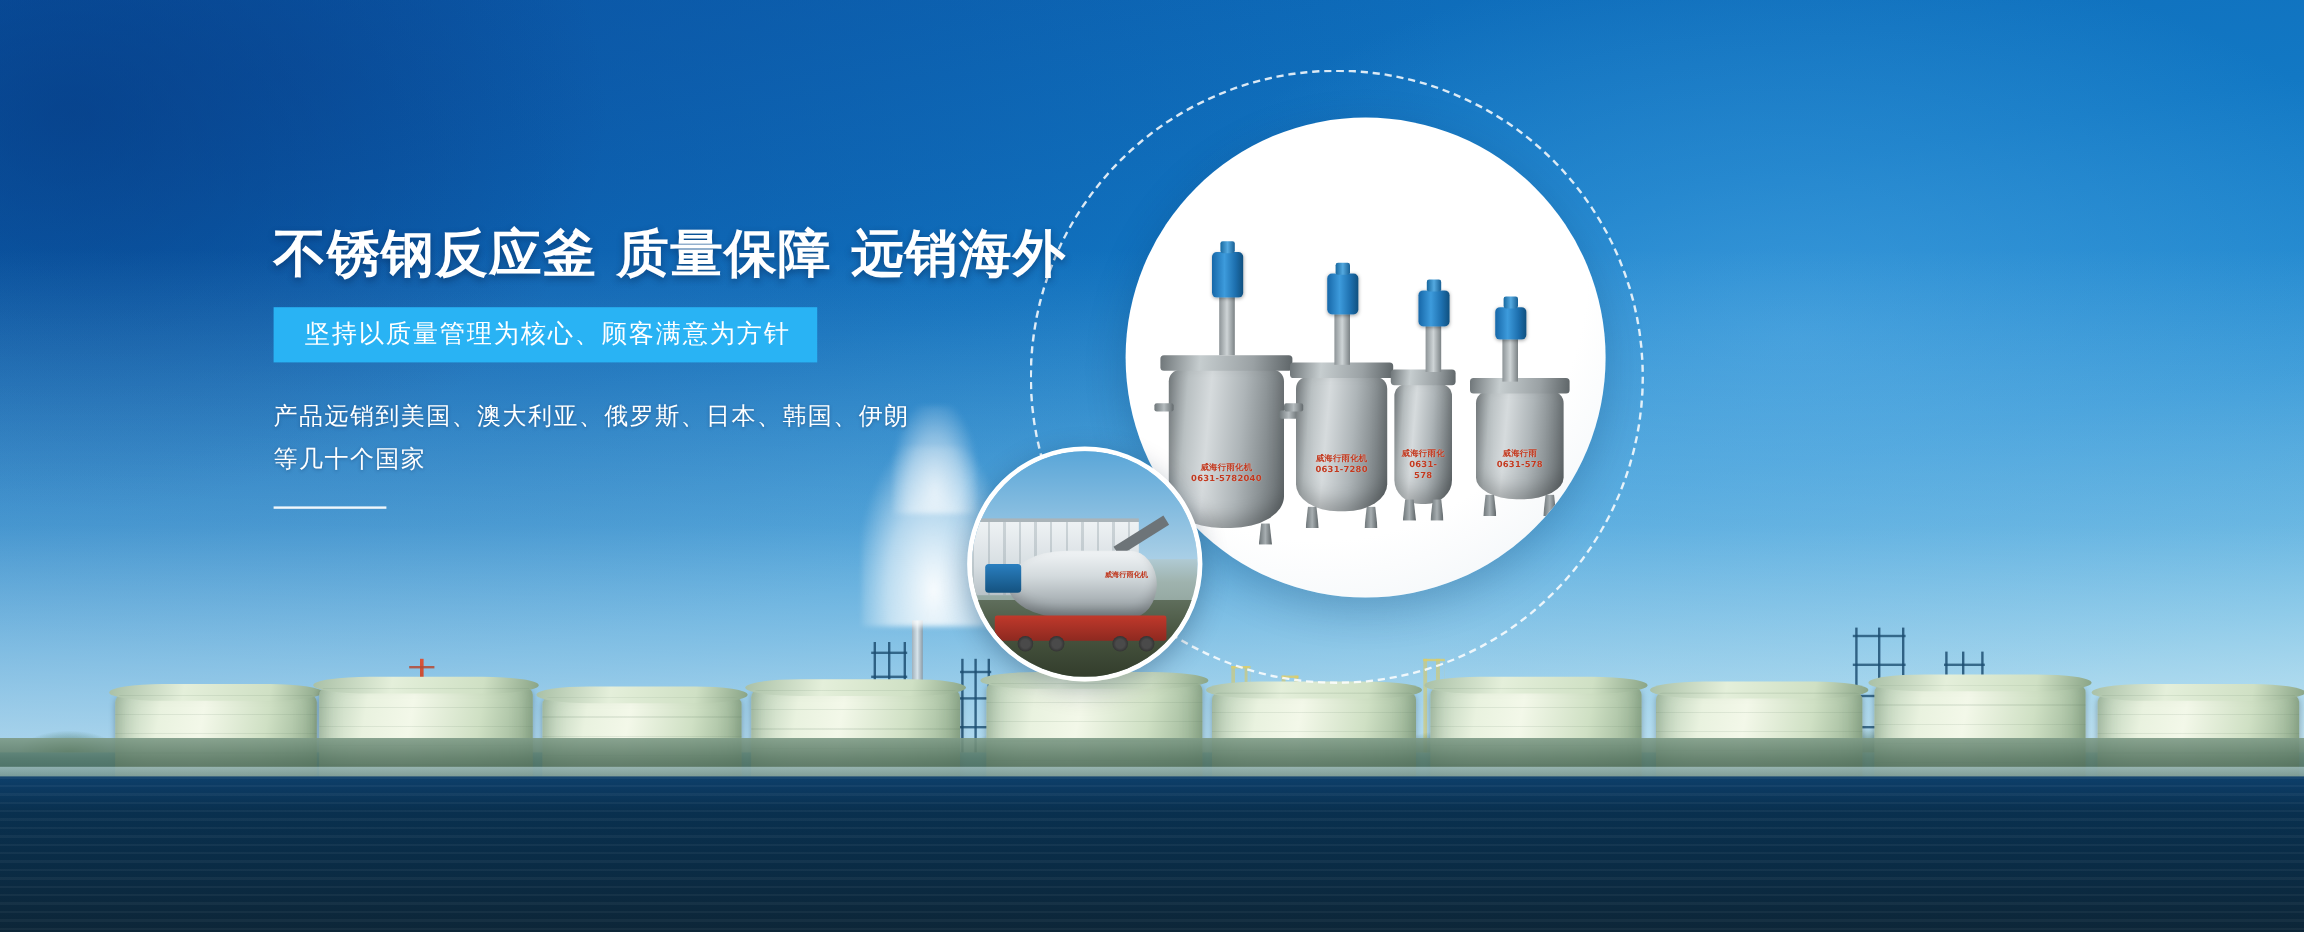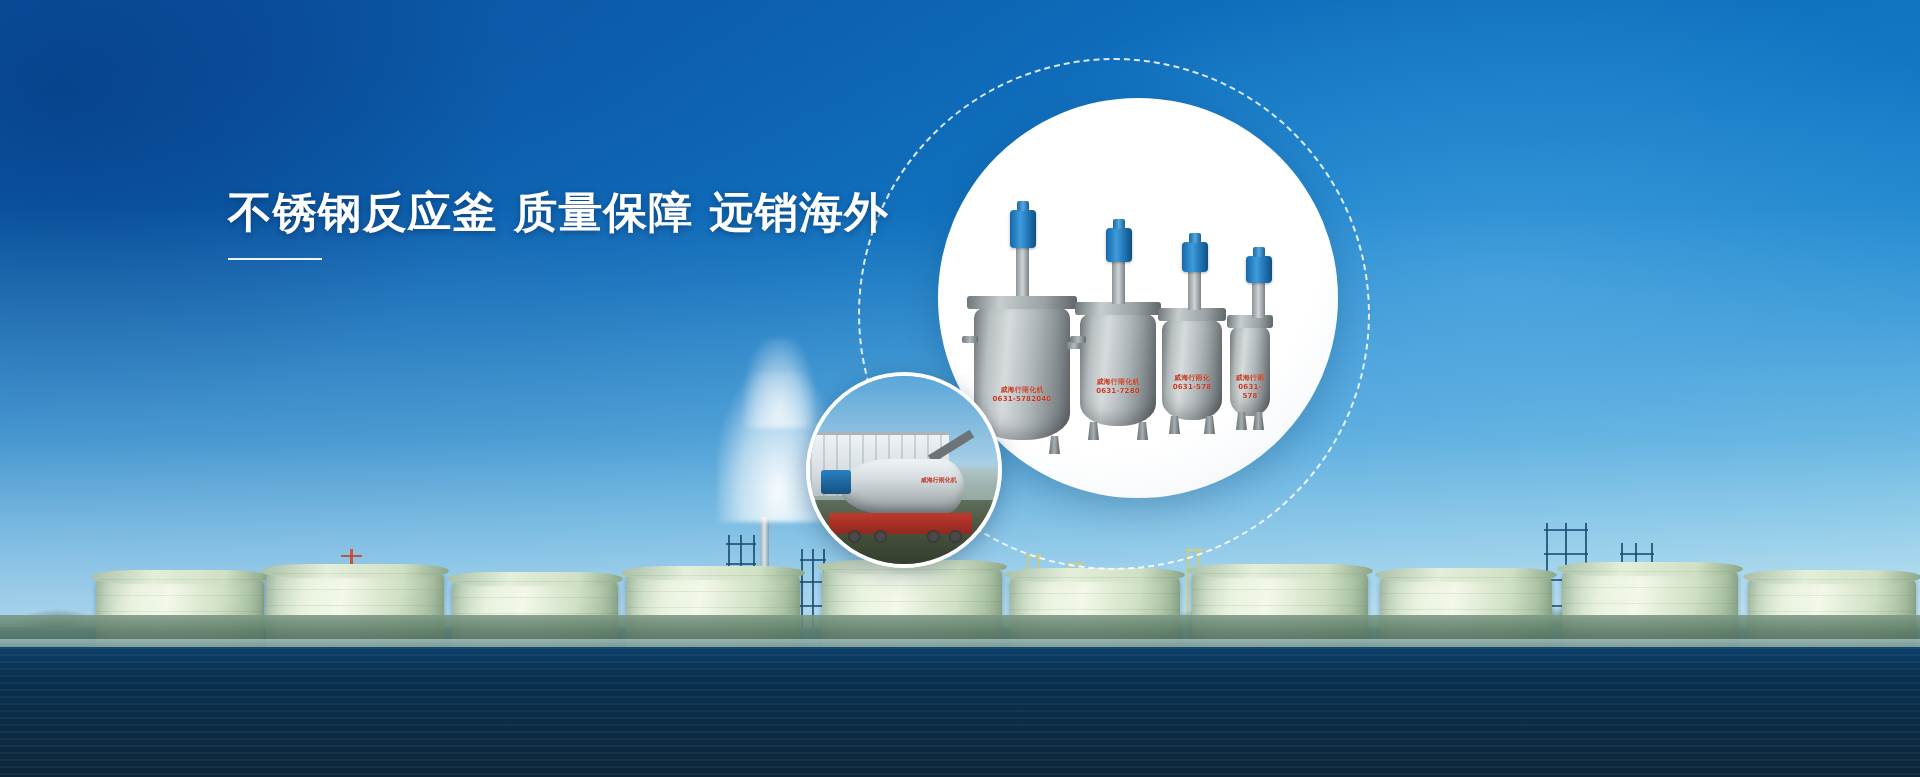--- a/index.html
+++ b/index.html
@@ -372,34 +372,34 @@
         <div class="r-motor" style="left:26px; top:-70px; height:34px;"></div>
         <div class="r-nozzle" style="left:-10px; top:38px;"></div>
         <div class="r-leg" style="left:8px;"></div>
         <div class="r-leg" style="right:8px;"></div>
         <div class="r-label" style="top:80px;">
           <div>威海行雨化机</div>
           <div>0631-7280</div>
         </div>
       </div>
 
-      <div class="reactor" style="left:224px; bottom:78px; width:60px; height:116px;">
+      <div class="reactor" style="left:224px; bottom:78px; width:48px; height:116px;">
         <div class="r-body" style="height:100px;"></div>
         <div class="r-top" style="top:4px;"></div>
         <div class="r-neck" style="left:26px; top:-36px; height:42px;"></div>
         <div class="r-motor" style="left:20px; top:-62px; height:30px;"></div>
         <div class="r-leg" style="left:7px;"></div>
         <div class="r-leg" style="right:7px;"></div>
         <div class="r-label" style="top:70px;">
           <div>威海行雨化</div>
           <div>0631-578</div>
         </div>
       </div>
 
-      <div class="reactor" style="left:292px; bottom:82px; width:40px; height:104px;">
+      <div class="reactor" style="left:292px; bottom:82px; width:73px; height:104px;">
         <div class="r-body" style="height:90px;"></div>
         <div class="r-top" style="top:3px;"></div>
         <div class="r-neck" style="left:22px; top:-32px; height:38px;"></div>
         <div class="r-motor" style="left:16px; top:-56px; height:27px;"></div>
         <div class="r-leg" style="left:6px;"></div>
         <div class="r-leg" style="right:6px;"></div>
         <div class="r-label" style="top:62px;">
           <div>威海行雨</div>
           <div>0631-578</div>
         </div>
@@ -421,18 +421,23 @@
     <div class="inset-wheel" style="left:20%;"></div>
     <div class="inset-wheel" style="left:34%;"></div>
     <div class="inset-wheel" style="left:62%;"></div>
     <div class="inset-wheel" style="left:74%;"></div>
   </div>
 
   <div class="copy">
 
     <div class="headline">不锈钢反应釜 质量保障 远销海外</div>
 
-
+    <div class="subbar">坚持以质量管理为核心、顾客满意为方针</div>
+
+    <div class="para">
+      <div>产品远销到美国、澳大利亚、俄罗斯、日本、韩国、伊朗</div>
+      <div>等几十个国家</div>
+    </div>
 
     <div class="rule"></div>
   </div>
 
 </div>
 
 </body></html>

